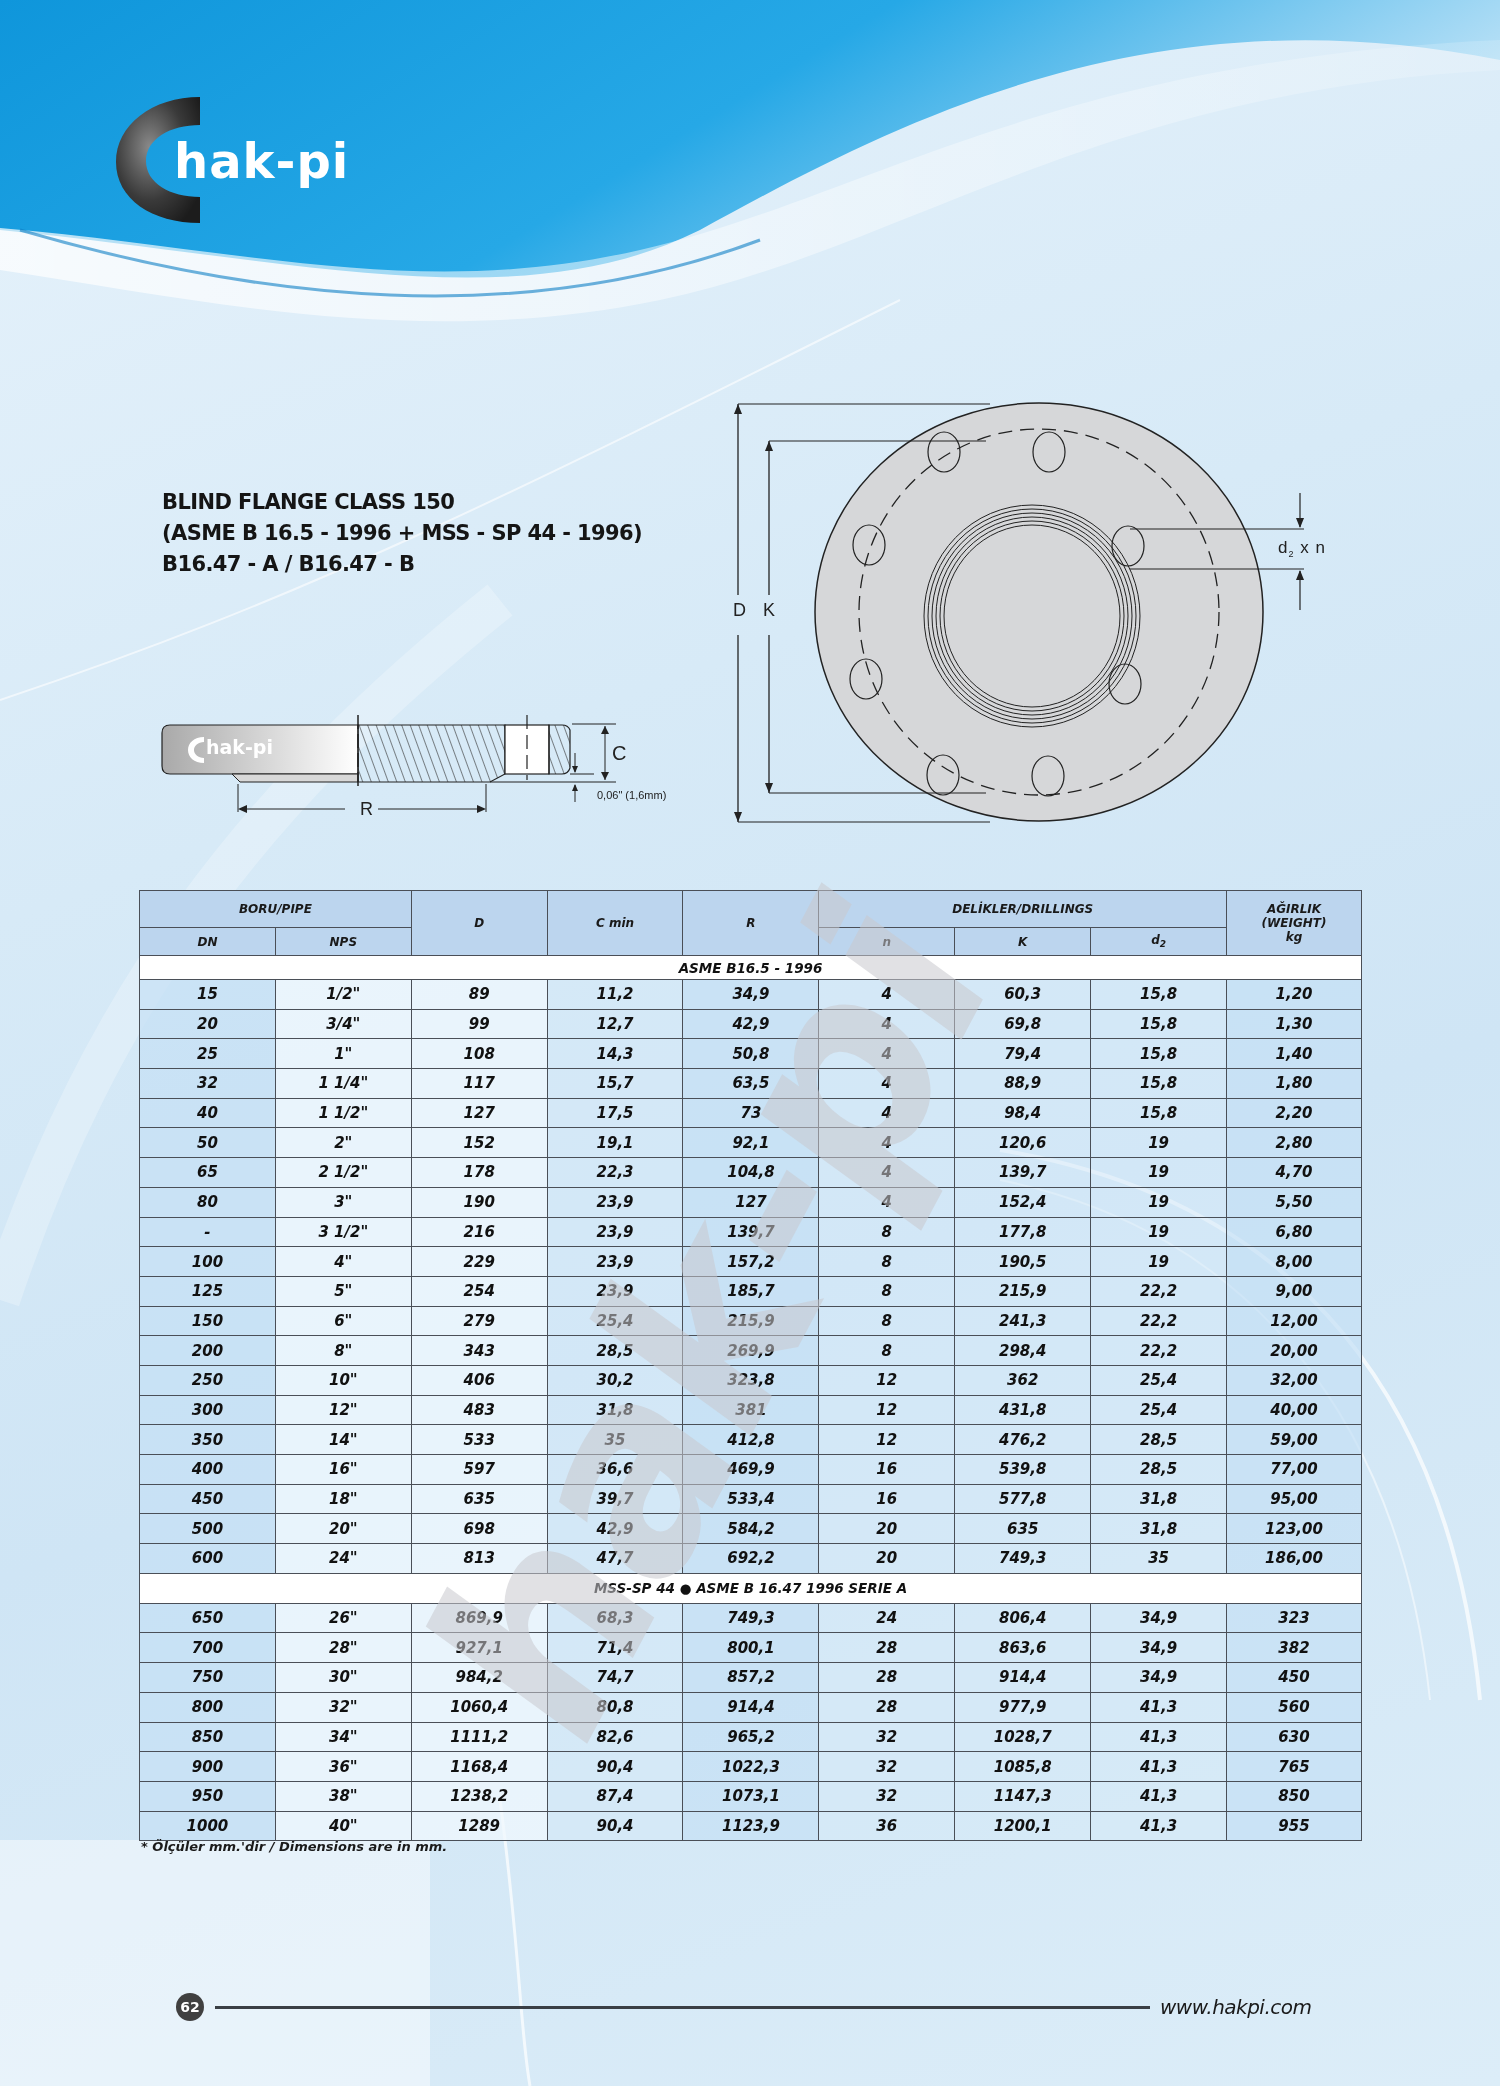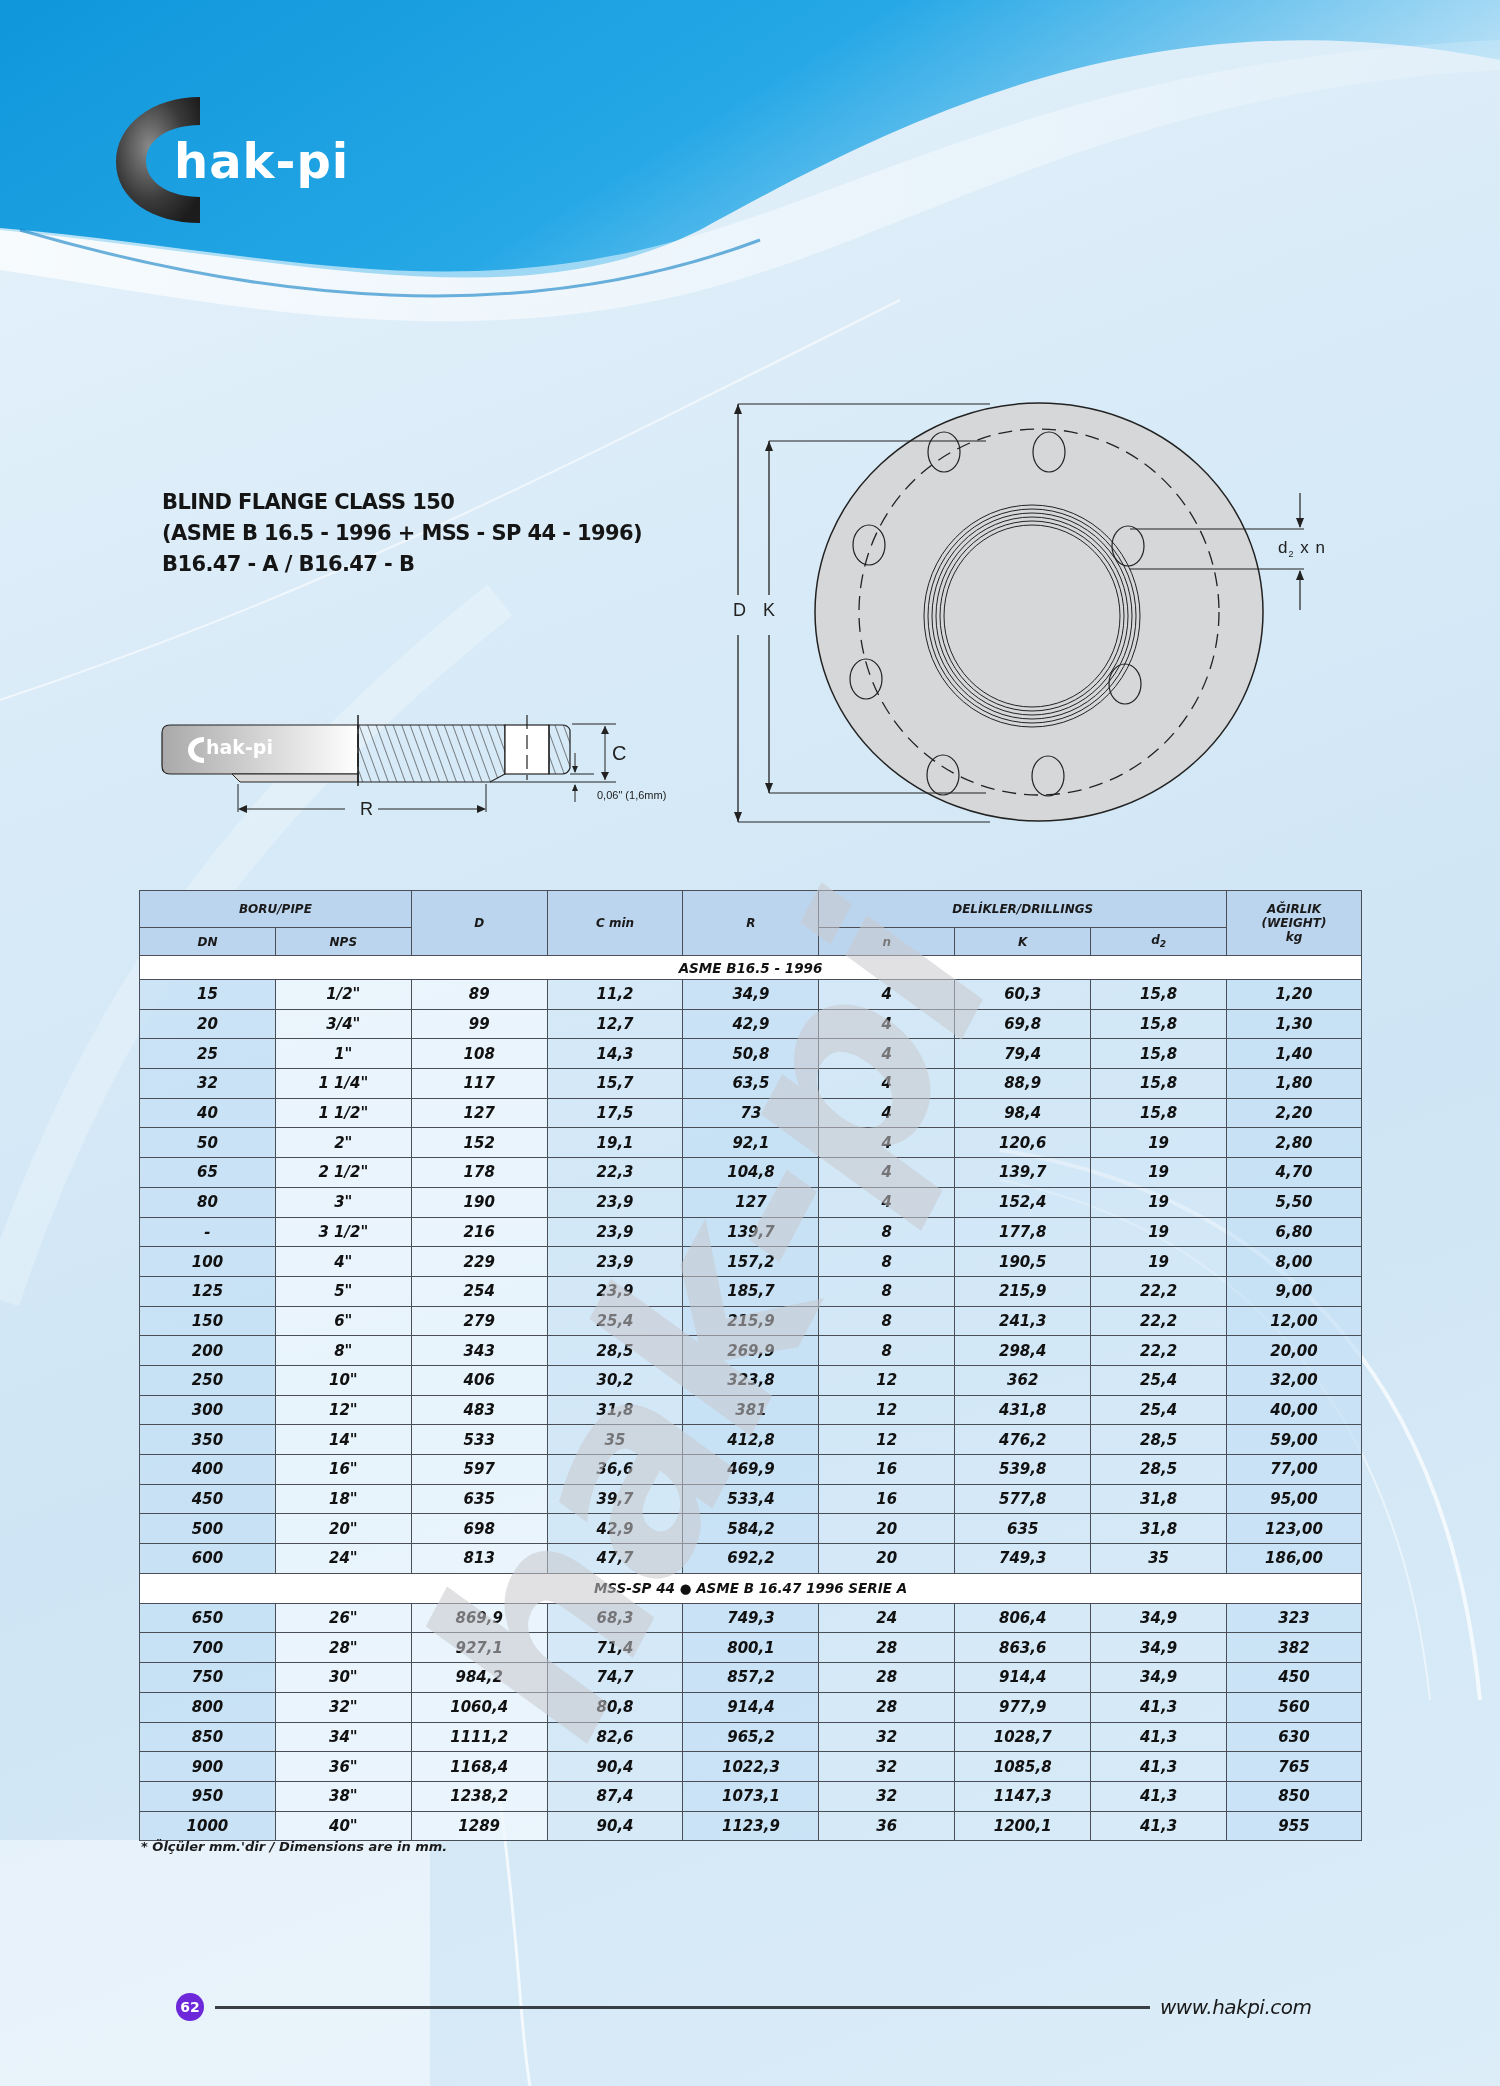--- a/index.html
+++ b/index.html
@@ -67,21 +67,21 @@
     color: rgba(200, 200, 205, 0.55); transform: rotate(-62deg) skewX(-8deg);
     transform-origin: 0 0; pointer-events: none; white-space: nowrap;
     top: 1620px; left: 380px; letter-spacing: -6px;
   }
   .footer-line {
     position: absolute; left: 215px; top: 2006px; width: 935px; height: 3px;
     background: #3a3f45; z-index: 3;
   }
   .page-num {
     position: absolute; left: 176px; top: 1993px; width: 28px; height: 28px;
-    border-radius: 50%; background: #6d28d9; color: #fff; z-index: 3;
+    border-radius: 50%; background: #404040; color: #fff; z-index: 3;
     font-family: "DejaVu Sans", sans-serif; font-weight: bold; font-size: 14px;
     display: flex; align-items: center; justify-content: center;
   }
   .url {
     position: absolute; left: 1160px; top: 1995px; z-index: 3;
     font-family: "DejaVu Sans", sans-serif; font-style: italic; font-size: 20px;
     color: #1a1a1a; letter-spacing: -0.5px;
   }
 </style>
 </head>

